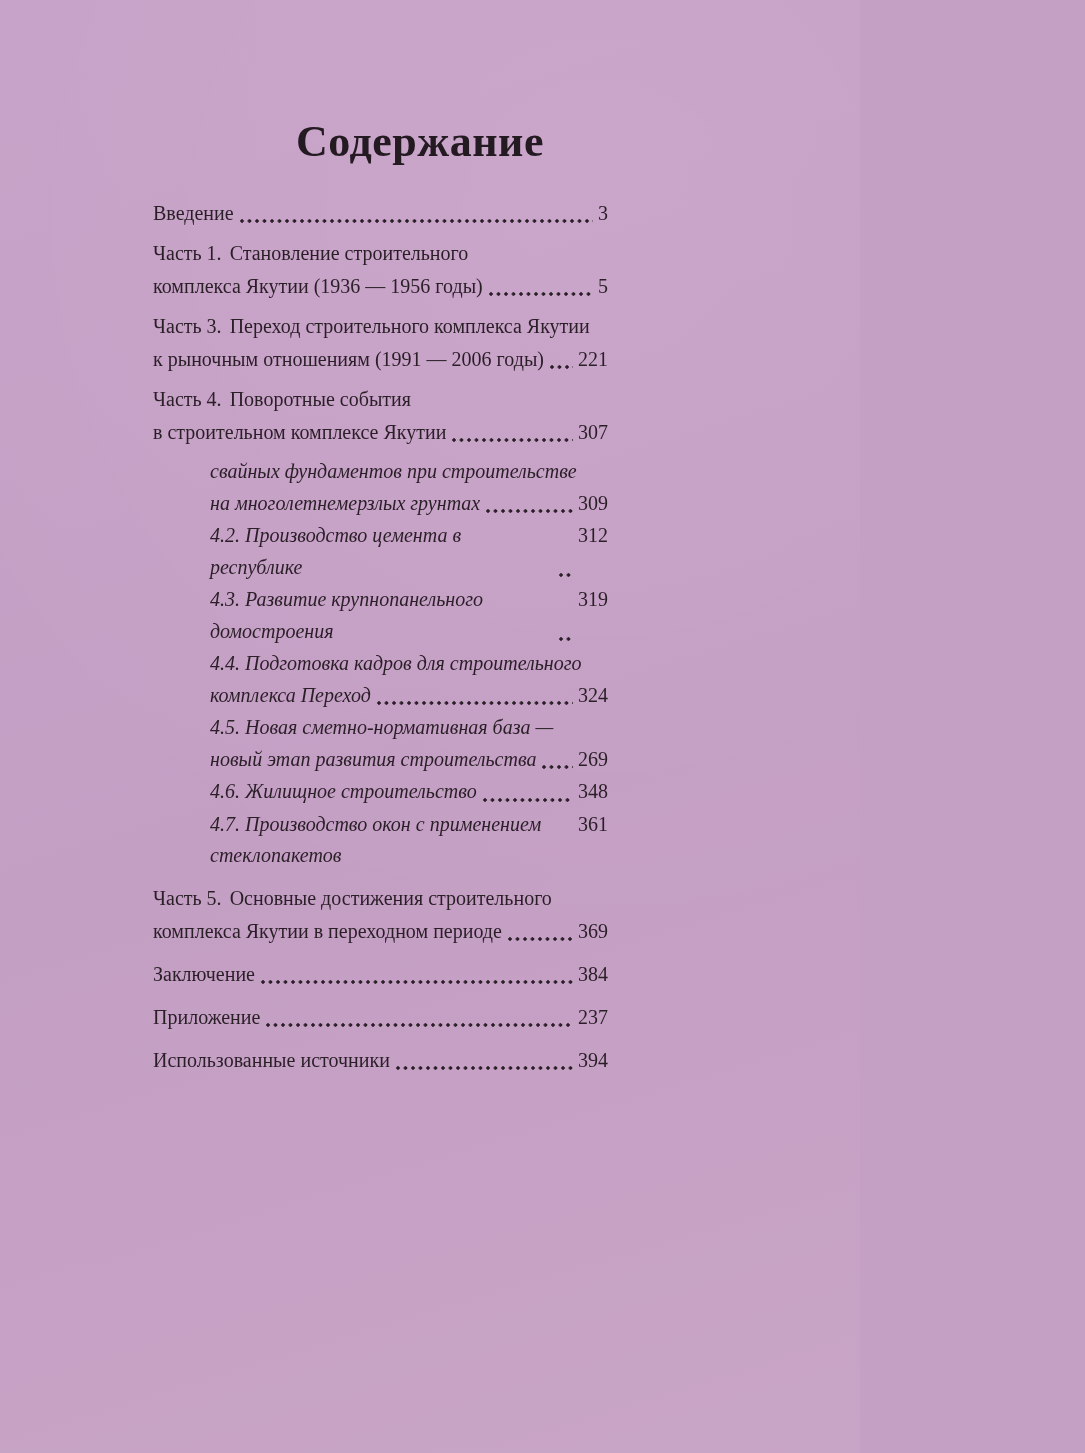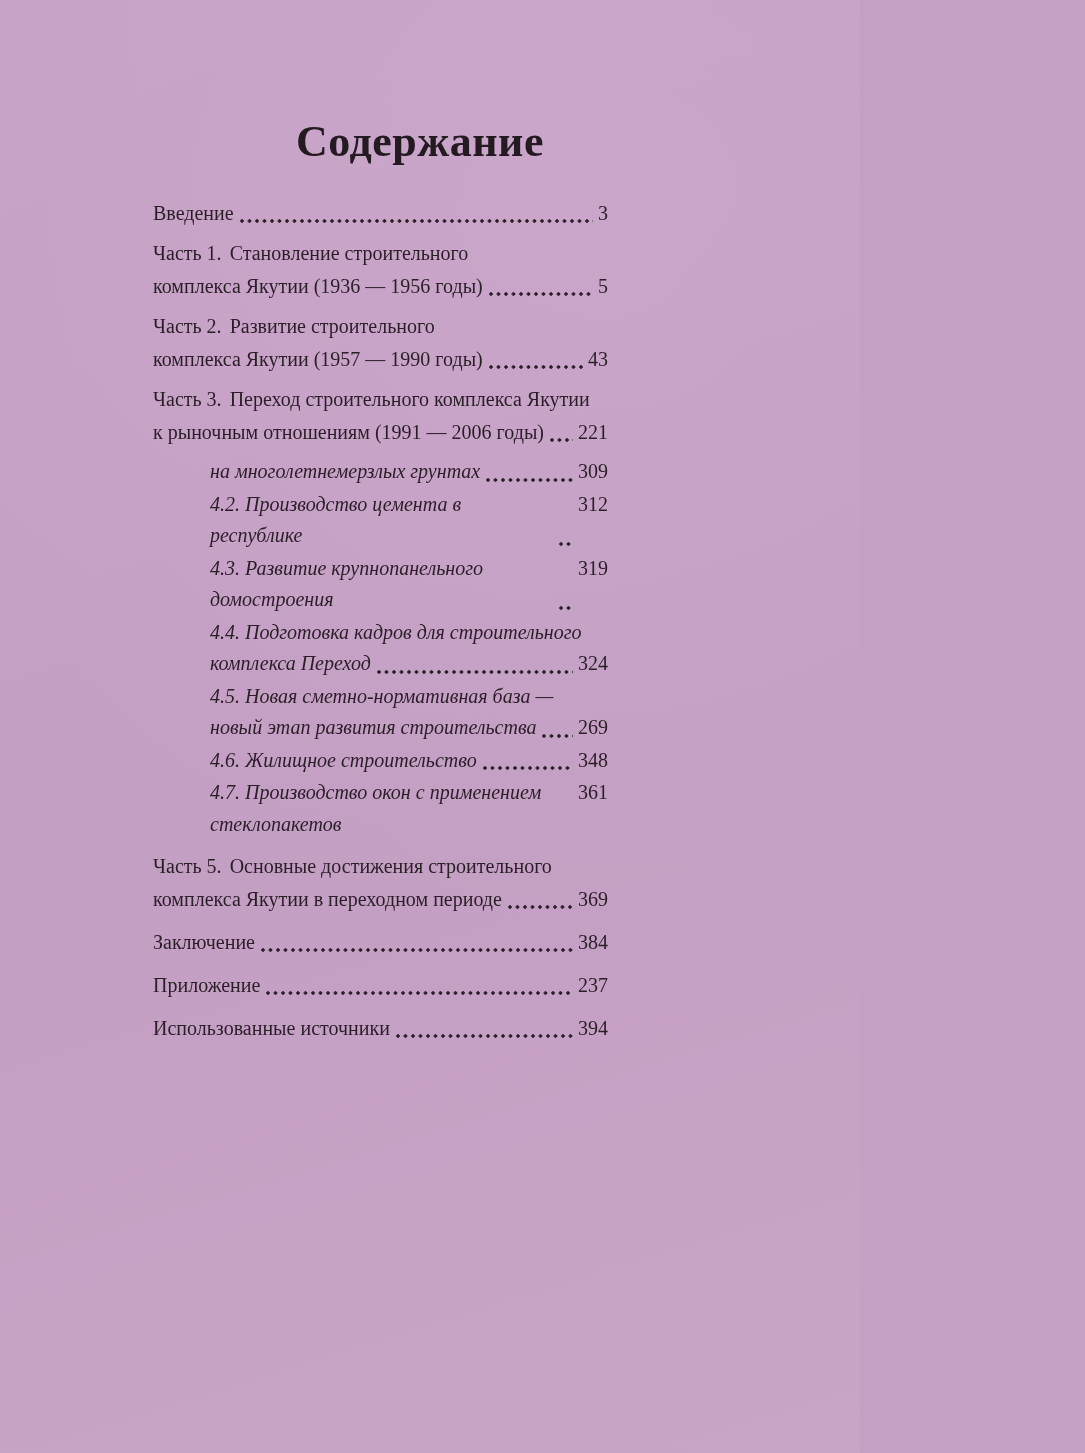--- a/index.html
+++ b/index.html
@@ -106,41 +106,44 @@
           <span>Становление строительного</span>
         </div>
         <div class="line">
           <span>комплекса Якутии (1936 — 1956 годы)</span>
           <span class="leader"></span>
           <span class="page-num">5</span>
         </div>
       </div>
       <div class="entry">
         <div class="line">
-          <span class="b">Часть 2.</span>
-          <span>Развитие строительного</span>
-        </div>
-        <div class="line">
-          <span>комплекса Якутии (1957 — 1990 годы)</span>
-          <span class="leader"></span>
-          <span class="page-num">43</span>
-        </div>
-      </div>
-      <div class="entry">
-        <div class="line">
           <span class="b">Часть 3.</span>
           <span>Переход строительного комплекса Якутии</span>
         </div>
         <div class="line">
           <span>к рыночным отношениям (1991 — 2006 годы)</span>
           <span class="leader"></span>
           <span class="page-num">221</span>
         </div>
       </div>
-      <div class="entry sub">
+      <div class="entry">
+        <div class="line">
+          <span class="b">Часть 4.</span>
+          <span>Поворотные события</span>
+        </div>
+        <div class="line">
+          <span>в строительном комплексе Якутии</span>
+          <span class="leader"></span>
+          <span class="page-num">307</span>
+        </div>
+      </div>
+      <div class="entry sub">
+        <div class="line">
+          <span>свайных фундаментов при строительстве</span>
+        </div>
         <div class="line">
           <span>на многолетнемерзлых грунтах</span>
           <span class="leader"></span>
           <span class="page-num">309</span>
         </div>
       </div>
       <div class="entry sub">
         <div class="line">
           <span>4.2. Производство цемента в республике</span>
           <span class="leader"></span>

